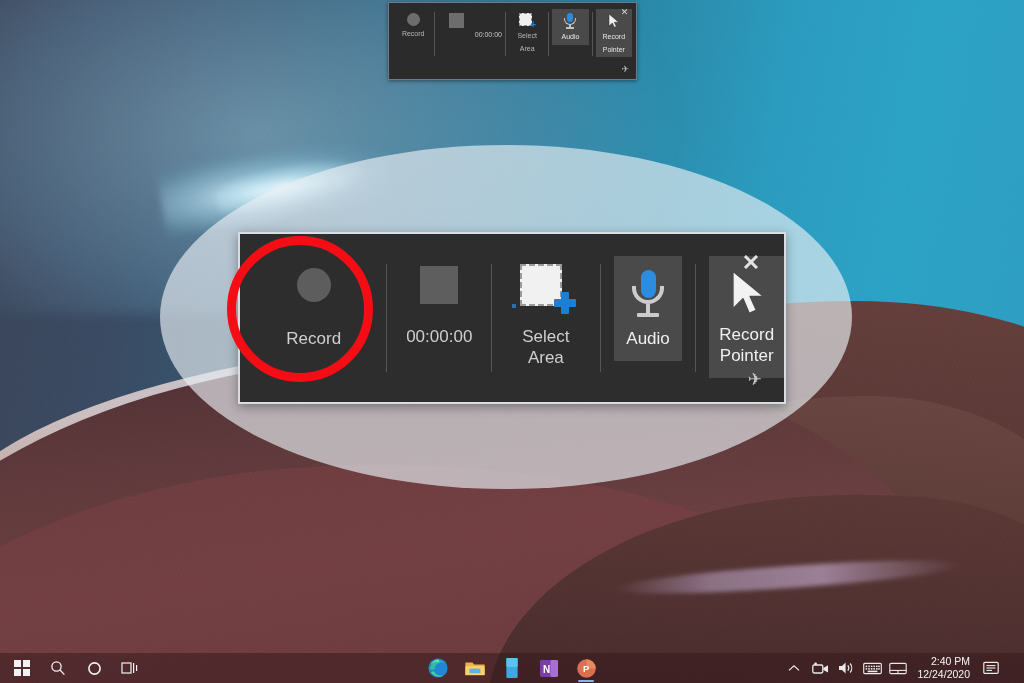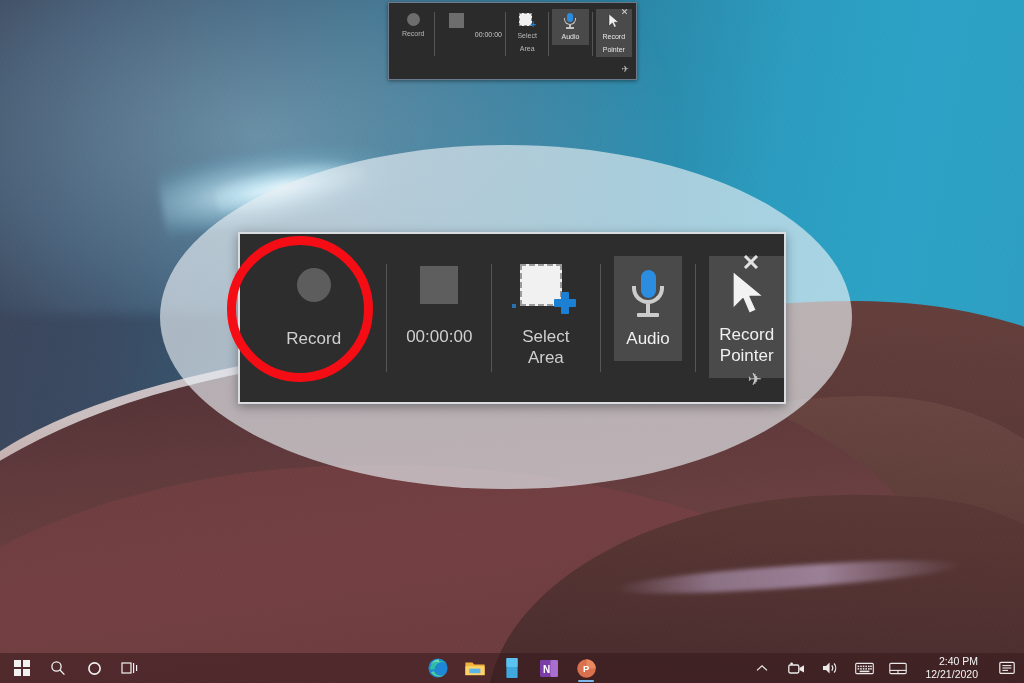--- a/index.html
+++ b/index.html
@@ -298,22 +298,22 @@
   .tb-center {
     position: absolute; left: 0; right: 0;
     display: flex; justify-content: center; align-items: center; gap: 1px;
   }
   .tb-app { width: 36px; height: 30px; display:flex; align-items:center; justify-content:center; position: relative; }
   .tb-app .dot {
     position: absolute; bottom: 1px; left: 50%; transform: translateX(-50%);
     width: 16px; height: 2px; background: #7fb8e8; border-radius: 1px;
   }
   .tb-right {
-    position: absolute; right: 4px;
-    display: flex; align-items: flex-end; gap: 8px;
+    position: absolute; right: 20px;
+    display: flex; align-items: flex-end; gap: 0;
     color: #f1f1f1;
   }
   .tr-ico { width: 26px; height: 30px; display:flex; align-items:center; justify-content:center; color:#eaeaea; }
   .tb-clock {
     display: flex; flex-direction: column; align-items: flex-end;
     justify-content: center;
     font-size: 10.5px; line-height: 13px; color: #f5f5f5;
     padding: 0 8px 0 6px; height: 30px;
   }
 
@@ -581,21 +581,21 @@
       <div class="tr-ico">
         <svg width="18" height="13" viewBox="0 0 18 13">
           <rect x="0.8" y="1.4" width="16.4" height="10.2" rx="1.2" fill="none" stroke="#eaeaea" stroke-width="1.1"></rect>
           <line x1="9" y1="8.4" x2="9" y2="11.6" stroke="#eaeaea" stroke-width="1.1"></line>
           <line x1="0.8" y1="8.4" x2="17.2" y2="8.4" stroke="#eaeaea" stroke-width="1.1"></line>
         </svg>
       </div>
 
       <div class="tb-clock">
         <span>2:40 PM</span>
-        <span>12/21/2020</span>
+        <span>12/24/2020</span>
       </div>
 
       <div class="tr-ico">
         <svg width="16" height="15" viewBox="0 0 16 15">
           <rect x="0.8" y="1.4" width="14.4" height="11" rx="1.2" fill="none" stroke="#eaeaea" stroke-width="1.2"></rect>
           <line x1="3.4" y1="4.6" x2="12.4" y2="4.6" stroke="#eaeaea" stroke-width="1.1"></line>
           <line x1="3.4" y1="7" x2="12.4" y2="7" stroke="#eaeaea" stroke-width="1.1"></line>
           <line x1="3.4" y1="9.4" x2="9" y2="9.4" stroke="#eaeaea" stroke-width="1.1"></line>
         </svg>
       </div>

